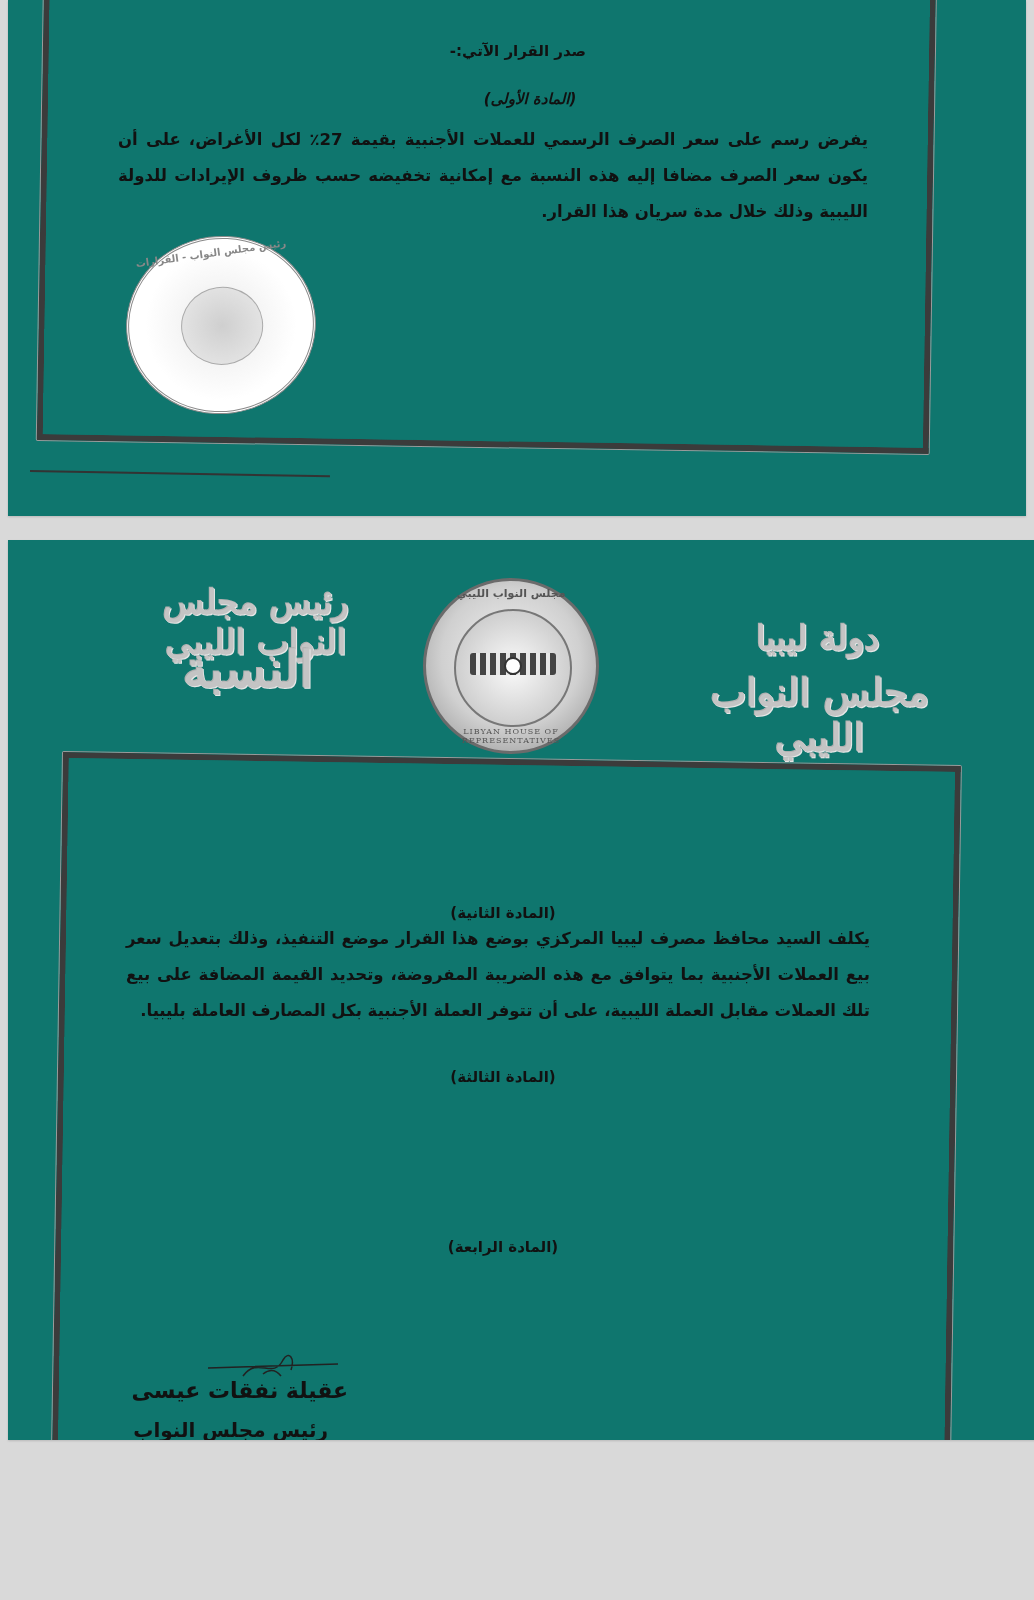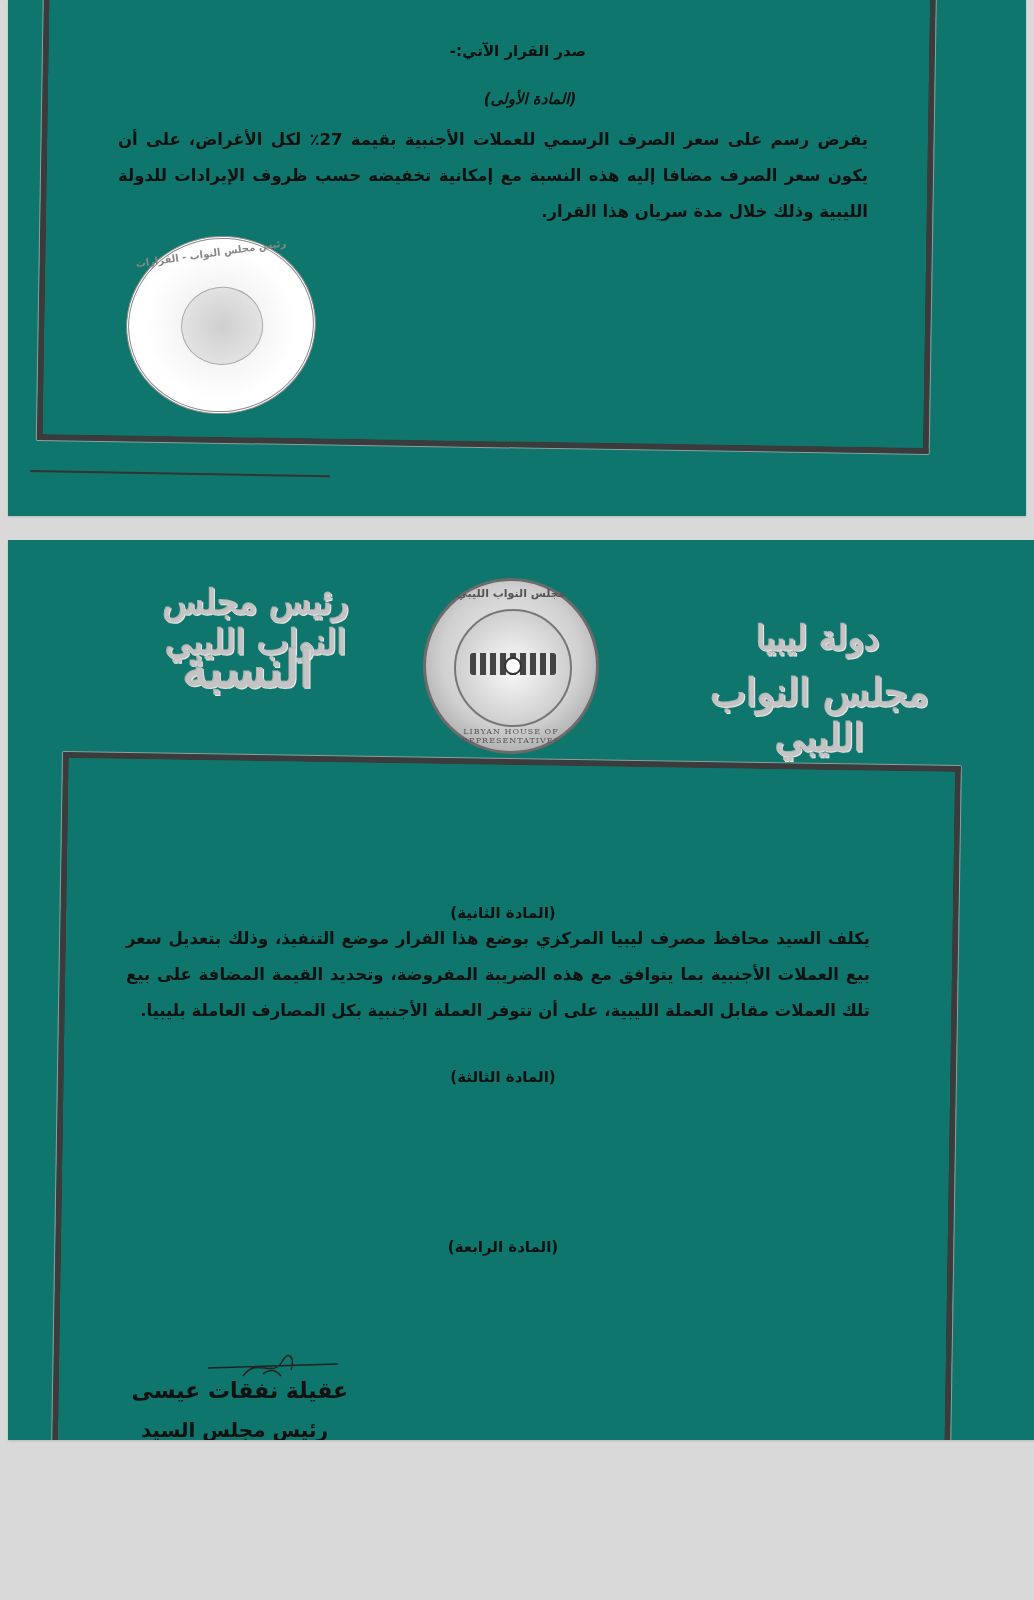--- a/index.html
+++ b/index.html
@@ -177,18 +177,18 @@
   <div class="para" id="p2-art2-body">يكلف السيد محافظ مصرف ليبيا المركزي بوضع هذا القرار موضع التنفيذ، وذلك بتعديل سعر بيع العملات الأجنبية بما يتوافق مع هذه الضريبة المفروضة، وتحديد القيمة المضافة على بيع تلك العملات مقابل العملة الليبية، على أن تتوفر العملة الأجنبية بكل المصارف العاملة بليبيا.</div>
 
   <div class="heading" id="p2-art3-title">(المادة الثالثة)</div>
 
   <div class="heading" id="p2-art4-title">(المادة الرابعة)</div>
 
   <svg class="signature" viewBox="0 0 140 40">
     <path d="M5 22 L135 18 M40 30 C55 10, 70 34, 80 14 C86 4, 92 12, 88 24 M60 28 Q70 20 78 30" stroke="#222" stroke-width="1.5" fill="none"></path>
   </svg>
   <div class="sig-name">عقيلة نفقات عيسى</div>
-  <div class="sig-title">رئيس مجلس السيد</div>
+  <div class="sig-title">رئيس مجلس النواب</div>
 
   <div class="seal" id="seal2">
     <div class="seal-text">مجلس النواب الليبي</div>
   </div>
 </div>
 
 </body></html>

